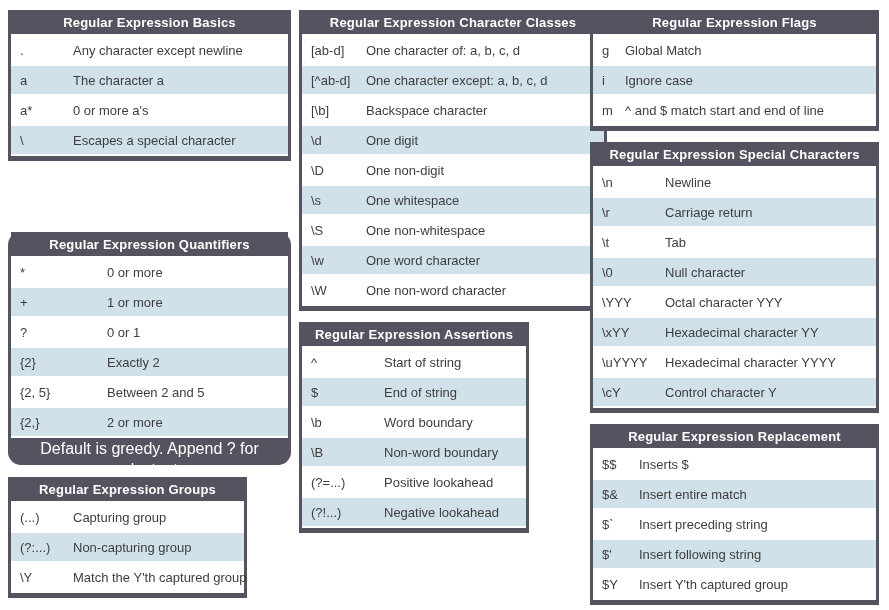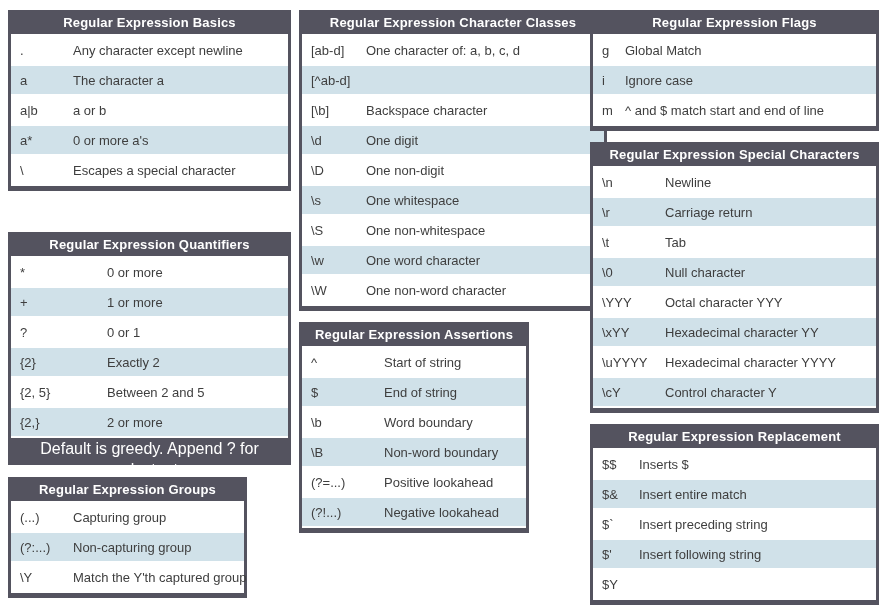--- a/index.html
+++ b/index.html
@@ -65,35 +65,31 @@
     <div class="rows">
         <div class="row">
           <div class="cell sym">.</div>
           <div class="cell desc">Any character except newline</div>
         </div>
         <div class="row">
           <div class="cell sym">a</div>
           <div class="cell desc">The character a</div>
         </div>
         <div class="row">
-          <div class="cell sym">a|b</div>
-          <div class="cell desc">a or b</div>
-        </div>
-        <div class="row">
           <div class="cell sym">a*</div>
           <div class="cell desc">0 or more a's</div>
         </div>
         <div class="row">
           <div class="cell sym">\</div>
           <div class="cell desc">Escapes a special character</div>
         </div>
       </div>
   </section>
 
-  <section class="panel" style="left:8px; top:232px; width:283px; --symw:96px;">
+  <section class="panel" style="left:8px; top:232px; width:283px;border-radius:13px; --symw:96px;">
     <div class="panel-title">Regular Expression Quantifiers</div>
     <div class="rows">
         <div class="row">
           <div class="cell sym">*</div>
           <div class="cell desc">0 or more</div>
         </div>
         <div class="row">
           <div class="cell sym">+</div>
           <div class="cell desc">1 or more</div>
         </div>
@@ -137,20 +133,21 @@
 
   <section class="panel" style="left:299px; top:10px; width:308px; --symw:64px;">
     <div class="panel-title">Regular Expression Character Classes</div>
     <div class="rows">
         <div class="row">
           <div class="cell sym">[ab-d]</div>
           <div class="cell desc">One character of: a, b, c, d</div>
         </div>
         <div class="row">
           <div class="cell sym">[^ab-d]</div>
+          <div class="cell desc">One character except: a, b, c, d</div>
         </div>
         <div class="row">
           <div class="cell sym">[\b]</div>
           <div class="cell desc">Backspace character</div>
         </div>
         <div class="row">
           <div class="cell sym">\d</div>
           <div class="cell desc">One digit</div>
         </div>
         <div class="row">
@@ -276,17 +273,18 @@
         <div class="row">
           <div class="cell sym">$`</div>
           <div class="cell desc">Insert preceding string</div>
         </div>
         <div class="row">
           <div class="cell sym">$'</div>
           <div class="cell desc">Insert following string</div>
         </div>
         <div class="row">
           <div class="cell sym">$Y</div>
+          <div class="cell desc">Insert Y'th captured group</div>
         </div>
       </div>
   </section>
 
 </div>
 
 </body></html>

